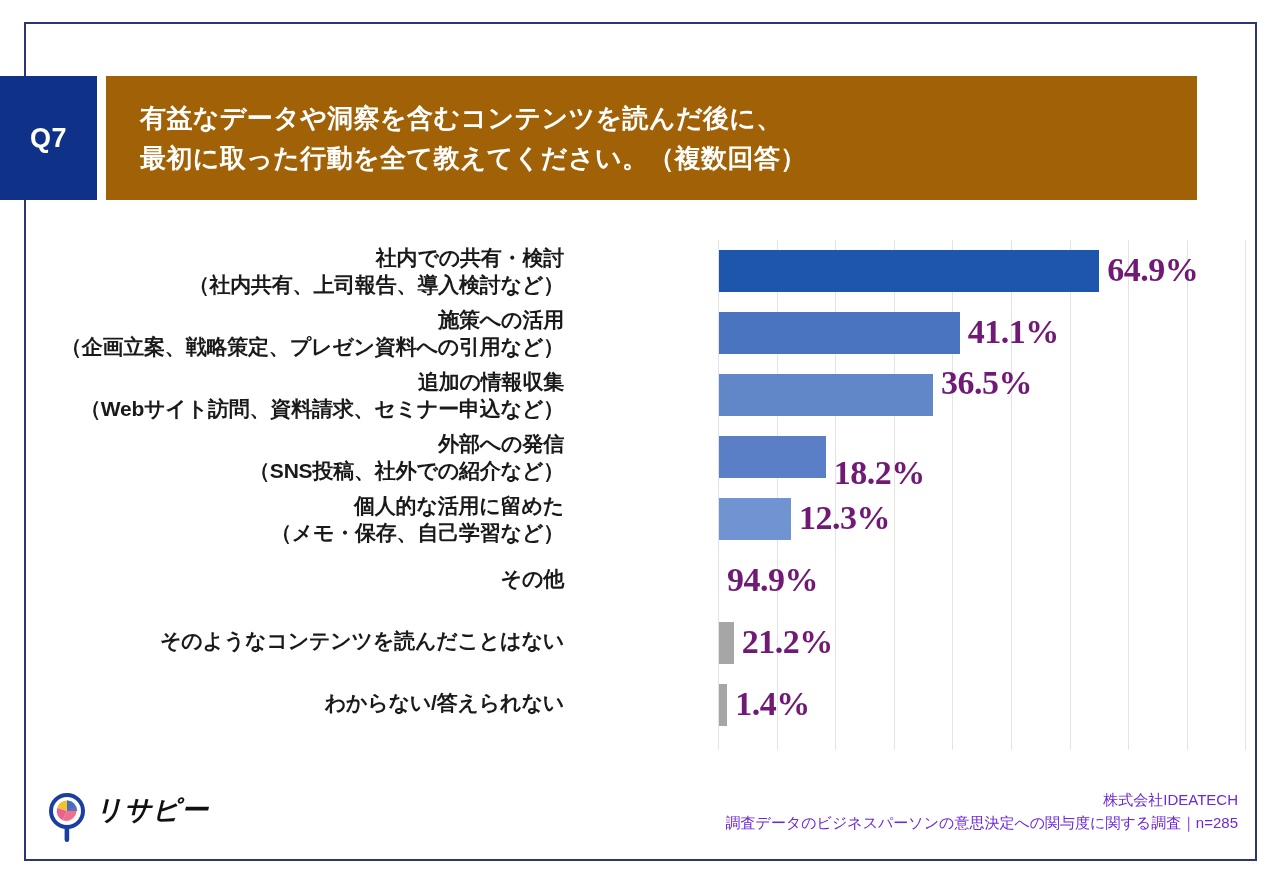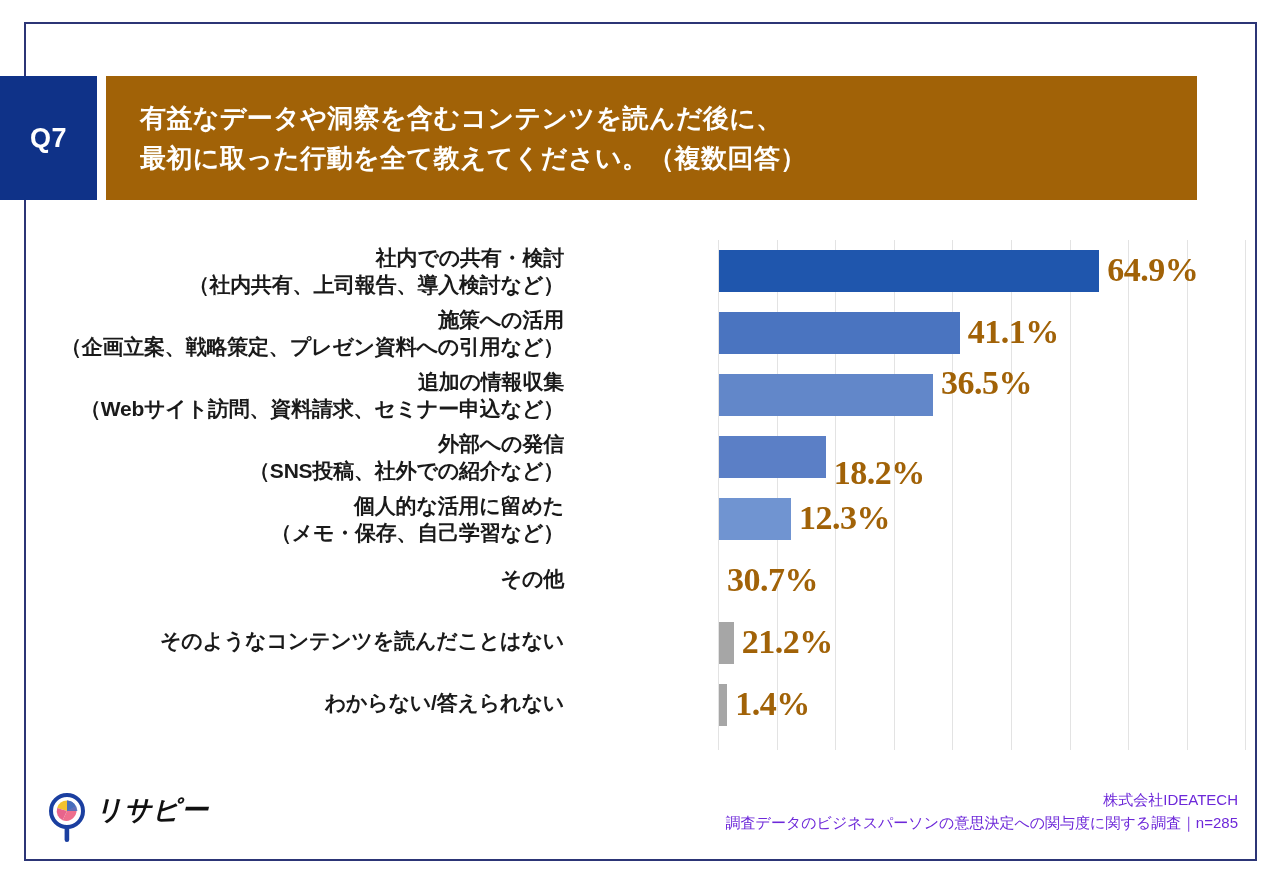--- a/index.html
+++ b/index.html
@@ -119,21 +119,21 @@
 
   .bar {
     position: absolute;
     left: 671px;
     height: 42px;
     border-radius: 0;
   }
 
   .value {
     position: absolute;
-    color: #a16207;
+    color: #701a75;
     font-size: 34px;
     font-weight: bold;
     font-family: "Liberation Serif", "DejaVu Serif", serif;
     letter-spacing: -0.5px;
     white-space: nowrap;
   }
 
   
   #logo {
     position: absolute;
@@ -219,21 +219,21 @@
         <div class="value" style="left: 785.652px; top: 222px;">18.2%</div>
         <div class="cat-label" style="top: 260px;">
           <div>個人的な活用に留めた</div>
           <div>（メモ・保存、自己学習など）</div>
         </div>
         <div class="bar" title="12.3%" style="top: 266px; width: 72.078px; background: rgb(112, 148, 209);"></div>
         <div class="value" style="left: 751.078px; top: 267px;">12.3%</div>
         <div class="cat-label" style="top: 333px;">
           <div>その他</div>
         </div>
-        <div class="value" style="left: 679px; top: 329px;">30.7%</div>
+        <div class="value" style="left: 679px; top: 329px;">94.9%</div>
         <div class="cat-label" style="top: 395px;">
           <div>そのようなコンテンツを読んだことはない</div>
         </div>
         <div class="bar" title="2.5%" style="top: 390px; width: 14.65px; background: rgb(166, 166, 166);"></div>
         <div class="value" style="left: 693.65px; top: 391px;">21.2%</div>
         <div class="cat-label" style="top: 457px;">
           <div>わからない/答えられない</div>
         </div>
         <div class="bar" title="1.4%" style="top: 452px; width: 8.204px; background: rgb(166, 166, 166);"></div>
         <div class="value" style="left: 687.204px; top: 453px;">1.4%</div>

